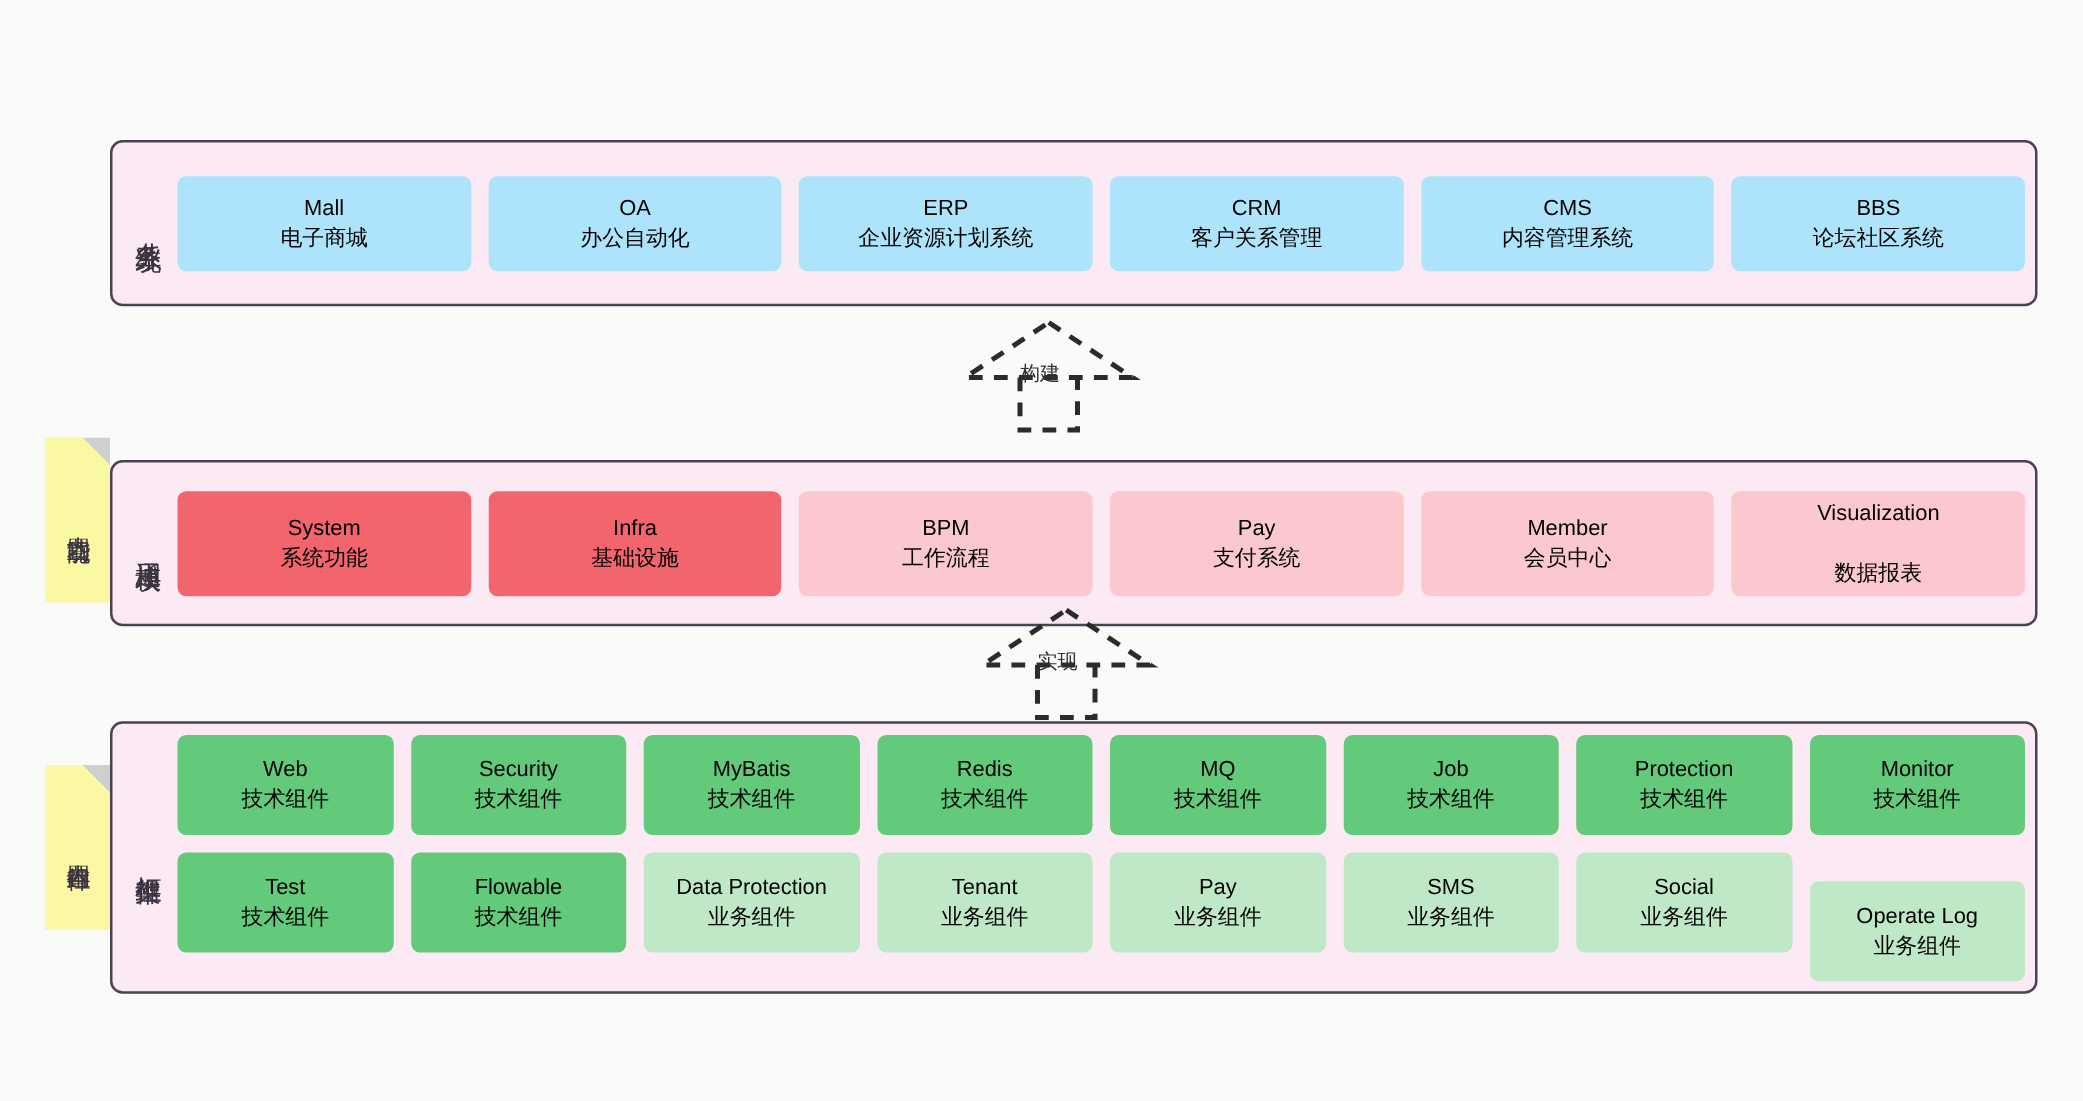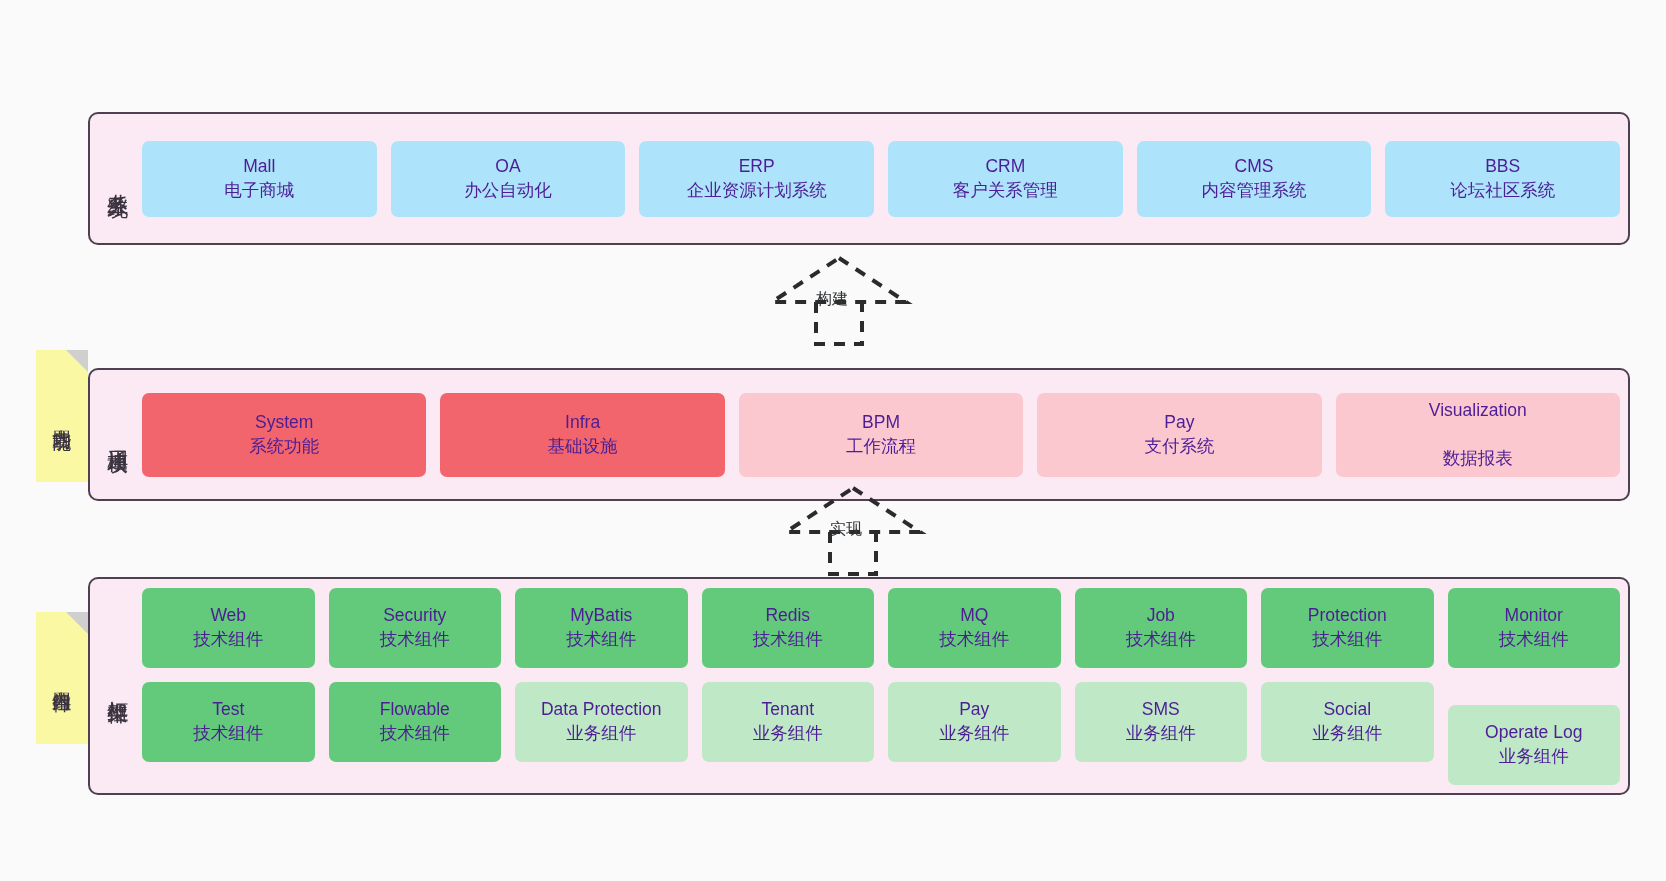--- a/index.html
+++ b/index.html
@@ -62,21 +62,21 @@
     flex: 1 1 0;
     min-width: 0;
     border-radius: 7px;
     display: flex;
     flex-direction: column;
     align-items: center;
     justify-content: center;
     text-align: center;
     font-size: 17.5px;
     line-height: 1.32;
-    color: #4c1d95;
+    color: #000000;
     padding: 6px 4px;
     box-sizing: border-box;
   }
   .card .l1 { white-space: nowrap; }
   .card .l2 { white-space: nowrap; }
   .card.wrap .l1 { white-space: normal; }
 
   
   #layer-business {
     left: 88px;
@@ -228,20 +228,24 @@
         <span class="l2">基础设施</span>
       </div>
       <div class="card" style="background: rgb(252, 200, 208); align-items: center;">
         <span class="l1">BPM</span>
         <span class="l2">工作流程</span>
       </div>
       <div class="card" style="background: rgb(252, 200, 208);">
         <span class="l1">Pay</span>
         <span class="l2">支付系统</span>
       </div>
+      <div class="card" style="background: rgb(252, 200, 208);">
+        <span class="l1">Member</span>
+        <span class="l2">会员中心</span>
+      </div>
       <div class="card" style="background: rgb(252, 200, 208); gap: 24px;">
         <span class="l1">Visualization</span>
         <span class="l2">数据报表</span>
       </div>
     </div>
   </div>
 </div>
 
 <div class="gen-arrow" id="arrow-impl">
   <svg width="170" height="96" viewBox="0 0 170 96" fill="none">

